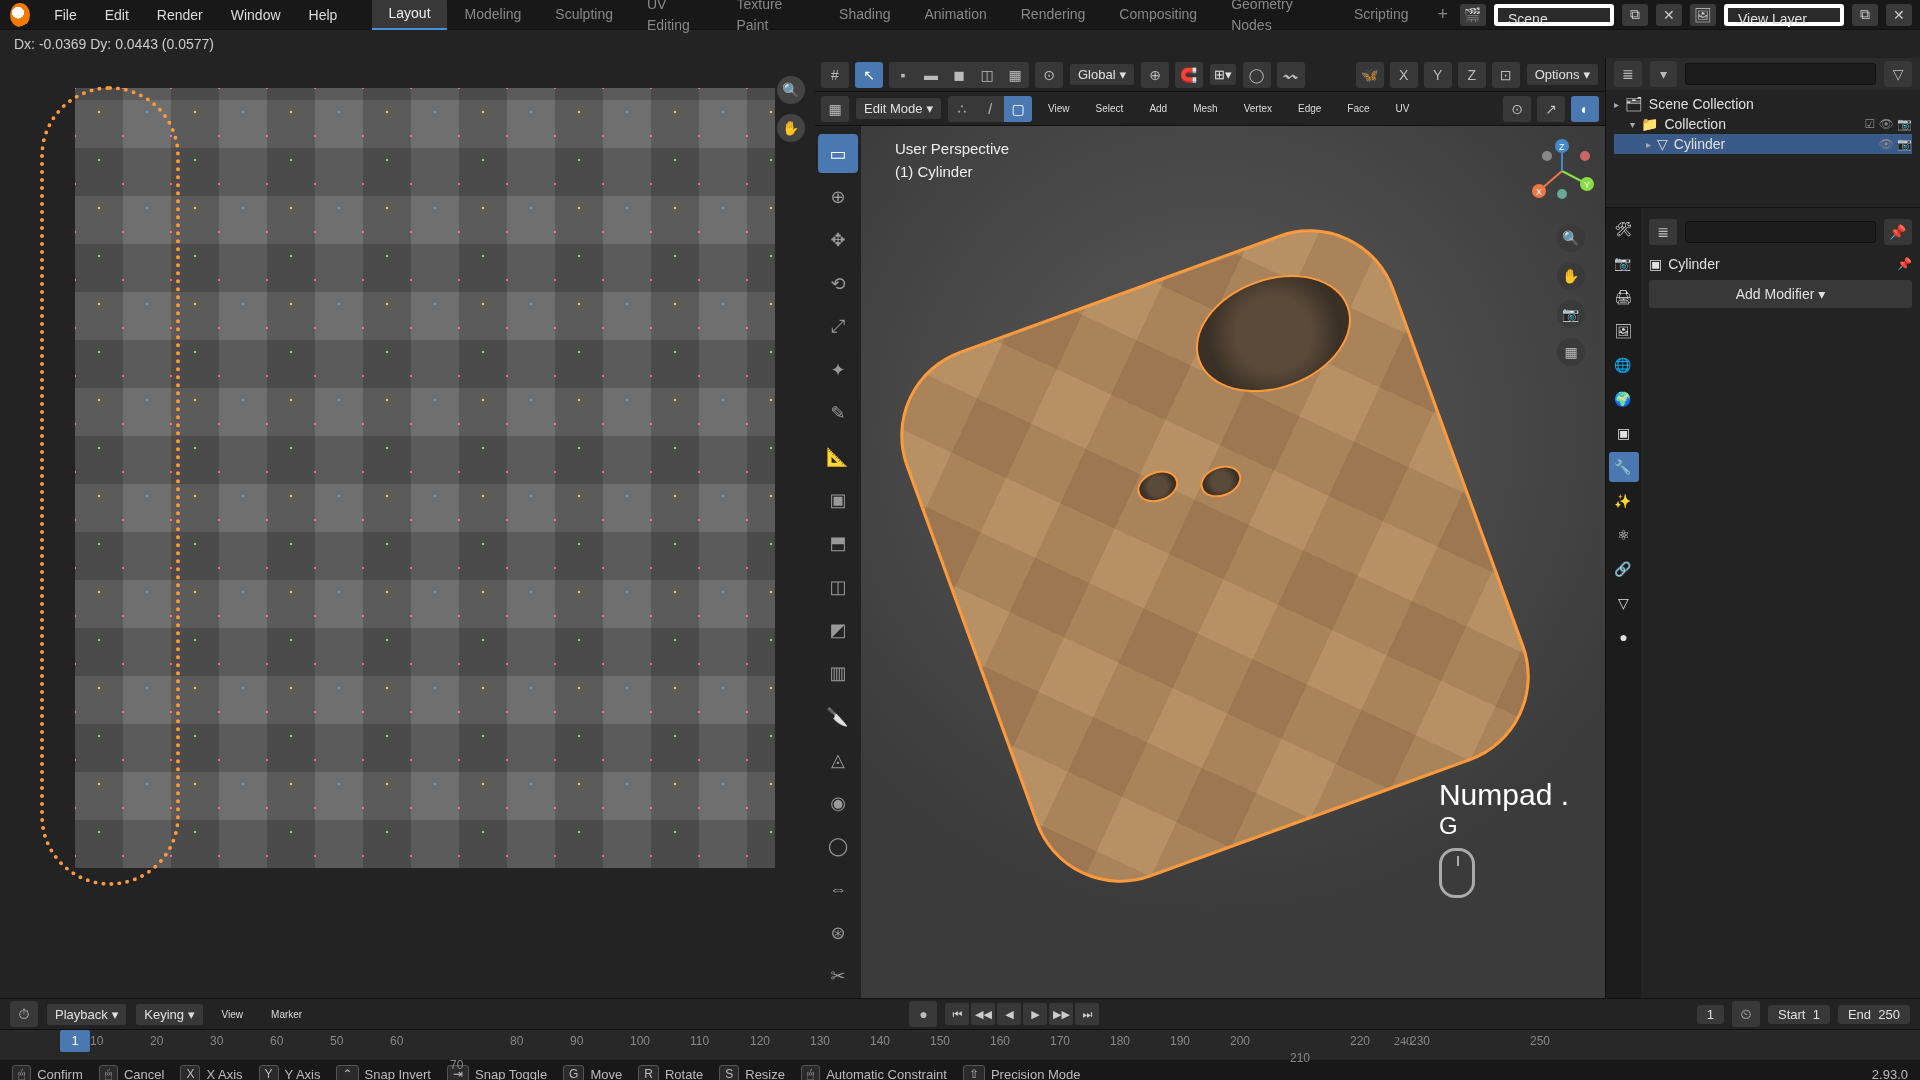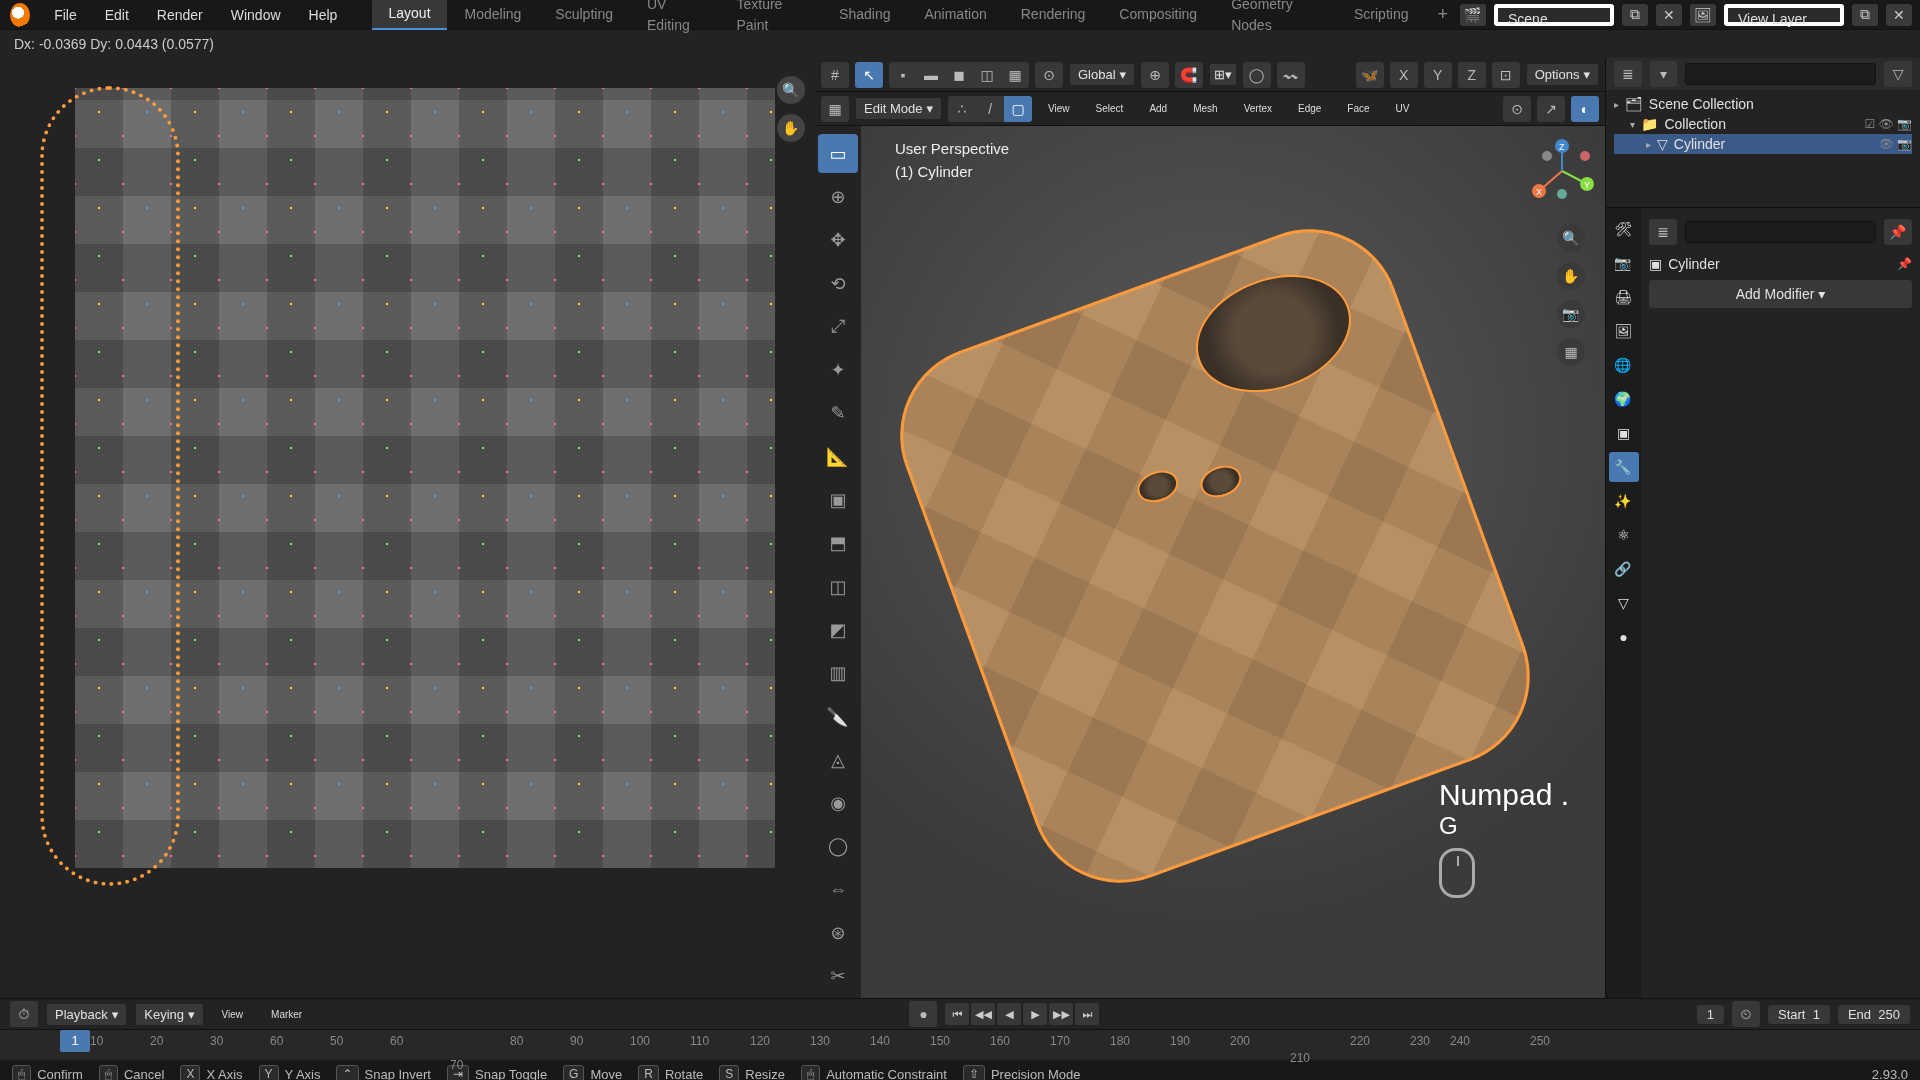--- a/index.html
+++ b/index.html
@@ -366,21 +366,21 @@
       <span class="tick" style="left: 870px;">140</span>
       <span class="tick" style="left: 930px;">150</span>
       <span class="tick" style="left: 990px;">160</span>
       <span class="tick" style="left: 1050px;">170</span>
       <span class="tick" style="left: 1110px;">180</span>
       <span class="tick" style="left: 1170px;">190</span>
       <span class="tick" style="left: 1230px;">200</span>
       <span class="tick" style="left: 1290px; margin-top: 17px;">210</span>
       <span class="tick" style="left: 1350px;">220</span>
       <span class="tick" style="left: 1410px;">230</span>
-      <span class="tick" style="left: 1450px;">240</span>
+      <span class="tick" style="left: 1394px; font-family: Liberation Serif, serif;">240</span>
       <span class="tick" style="left: 1530px;">250</span>
     </div>
 </div>
 
 <div class="statusbar">
   <span class="seg">
       <span class="key">🖱</span>
       <span>Confirm</span>
     </span>
   <span class="seg">

